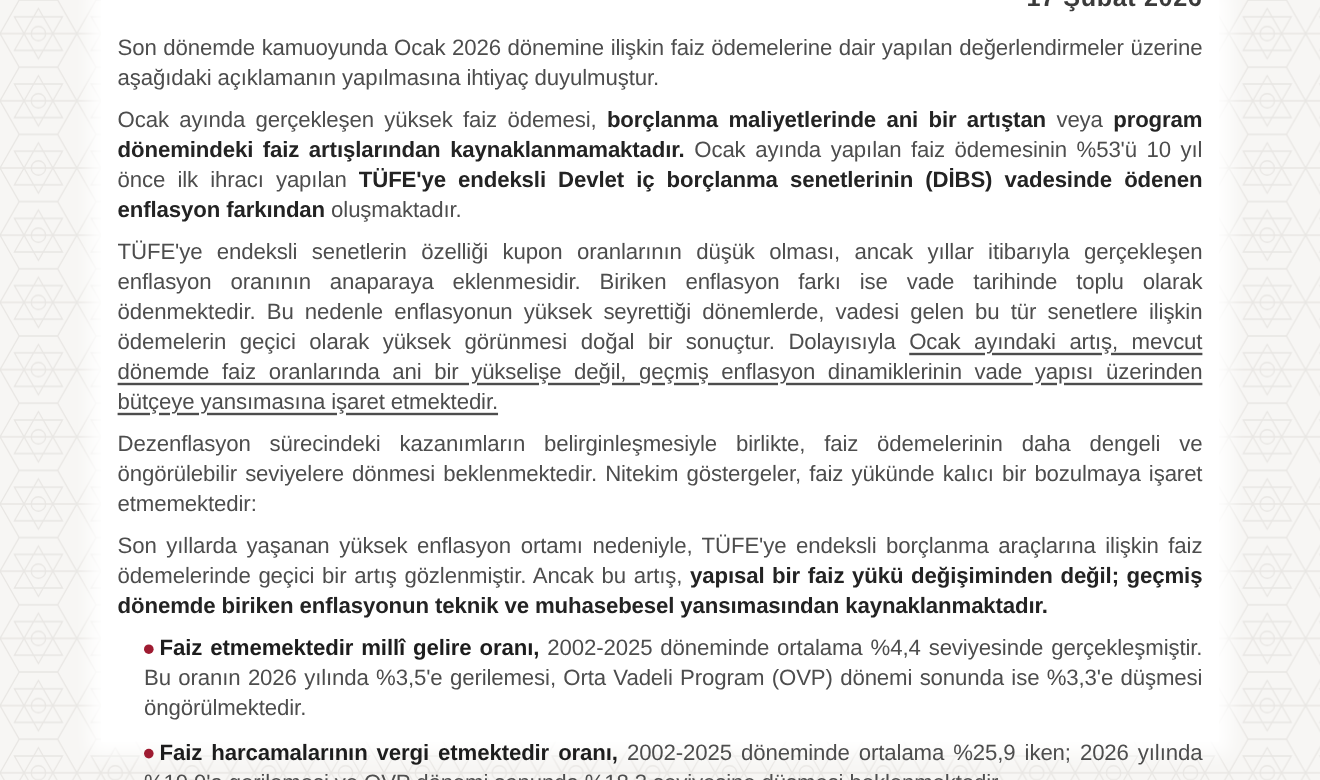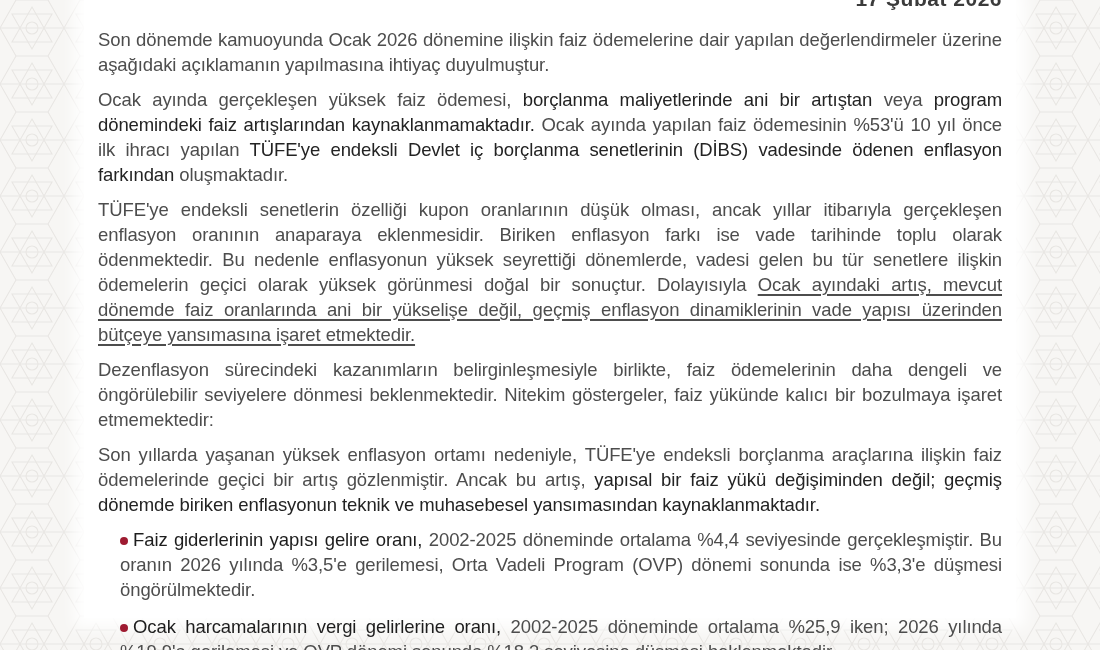--- a/index.html
+++ b/index.html
@@ -47,21 +47,21 @@
     text-align: right;
     white-space: nowrap;
   }
   p.para {
     margin: 0 0 10px 0;
   }
   p.para:first-of-type {
     margin-top: 15px;
   }
   .seg-bold {
-    font-weight: 400;
+    font-weight: 700;
     color: #232323;
     margin-top: 20px;
   }
   .seg-underline {
     text-decoration: underline;
     text-underline-offset: 3px;
     text-decoration-thickness: 1.5px;
   }
   ul.indicator-list {
     list-style: none;
@@ -113,18 +113,18 @@
 
     <p class="para"><span>Ocak ayında gerçekleşen yüksek faiz ödemesi, </span><span class="seg-bold">borçlanma maliyetlerinde ani bir artıştan</span><span> veya </span><span class="seg-bold">program dönemindeki faiz artışlarından kaynaklanmamaktadır.</span><span> Ocak ayında yapılan faiz ödemesinin %53'ü 10 yıl önce ilk ihracı yapılan </span><span class="seg-bold">TÜFE'ye endeksli Devlet iç borçlanma senetlerinin (DİBS) vadesinde ödenen enflasyon farkından</span><span> oluşmaktadır.</span></p>
 
     <p class="para"><span>TÜFE'ye endeksli senetlerin özelliği kupon oranlarının düşük olması, ancak yıllar itibarıyla gerçekleşen enflasyon oranının anaparaya eklenmesidir. Biriken enflasyon farkı ise vade tarihinde toplu olarak ödenmektedir. Bu nedenle enflasyonun yüksek seyrettiği dönemlerde, vadesi gelen bu tür senetlere ilişkin ödemelerin geçici olarak yüksek görünmesi doğal bir sonuçtur. Dolayısıyla </span><span class="seg-underline">Ocak ayındaki artış, mevcut dönemde faiz oranlarında ani bir yükselişe değil, geçmiş enflasyon dinamiklerinin vade yapısı üzerinden bütçeye yansımasına işaret etmektedir.</span></p>
 
     <p class="para"><span>Dezenflasyon sürecindeki kazanımların belirginleşmesiyle birlikte, faiz ödemelerinin daha dengeli ve öngörülebilir seviyelere dönmesi beklenmektedir. Nitekim göstergeler, faiz yükünde kalıcı bir bozulmaya işaret etmemektedir:</span></p>
 
     <p class="para"><span>Son yıllarda yaşanan yüksek enflasyon ortamı nedeniyle, TÜFE'ye endeksli borçlanma araçlarına ilişkin faiz ödemelerinde geçici bir artış gözlenmiştir. Ancak bu artış, </span><span class="seg-bold">yapısal bir faiz yükü değişiminden değil; geçmiş dönemde biriken enflasyonun teknik ve muhasebesel yansımasından kaynaklanmaktadır.</span></p>
 
     <ul class="indicator-list">
-      <li><span class="bullet-dot"></span><span class="seg-bold">Faiz giderlerinin yapısı gelire oranı,</span><span> 2002-2025 döneminde ortalama %4,4 seviyesinde gerçekleşmiştir. Bu oranın 2026 yılında %3,5'e gerilemesi, Orta Vadeli Program (OVP) dönemi sonunda ise %3,3'e düşmesi öngörülmektedir.</span></li>
-      <li><span class="bullet-dot"></span><span class="seg-bold">Ocak harcamalarının vergi gelirlerine oranı,</span><span> 2002-2025 döneminde ortalama %25,9 iken; 2026 yılında %19,9'a gerilemesi ve OVP dönemi sonunda %18,3 seviyesine düşmesi beklenmektedir.</span></li>
+      <li><span class="bullet-dot"></span><span class="seg-bold">Faiz etmemektedir millî gelire oranı,</span><span> 2002-2025 döneminde ortalama %4,4 seviyesinde gerçekleşmiştir. Bu oranın 2026 yılında %3,5'e gerilemesi, Orta Vadeli Program (OVP) dönemi sonunda ise %3,3'e düşmesi öngörülmektedir.</span></li>
+      <li><span class="bullet-dot"></span><span class="seg-bold">Faiz harcamalarının vergi etmektedir oranı,</span><span> 2002-2025 döneminde ortalama %25,9 iken; 2026 yılında %19,9'a gerilemesi ve OVP dönemi sonunda %18,3 seviyesine düşmesi beklenmektedir.</span></li>
     </ul>
 
   </div>
 </div>
 
 </body></html>

